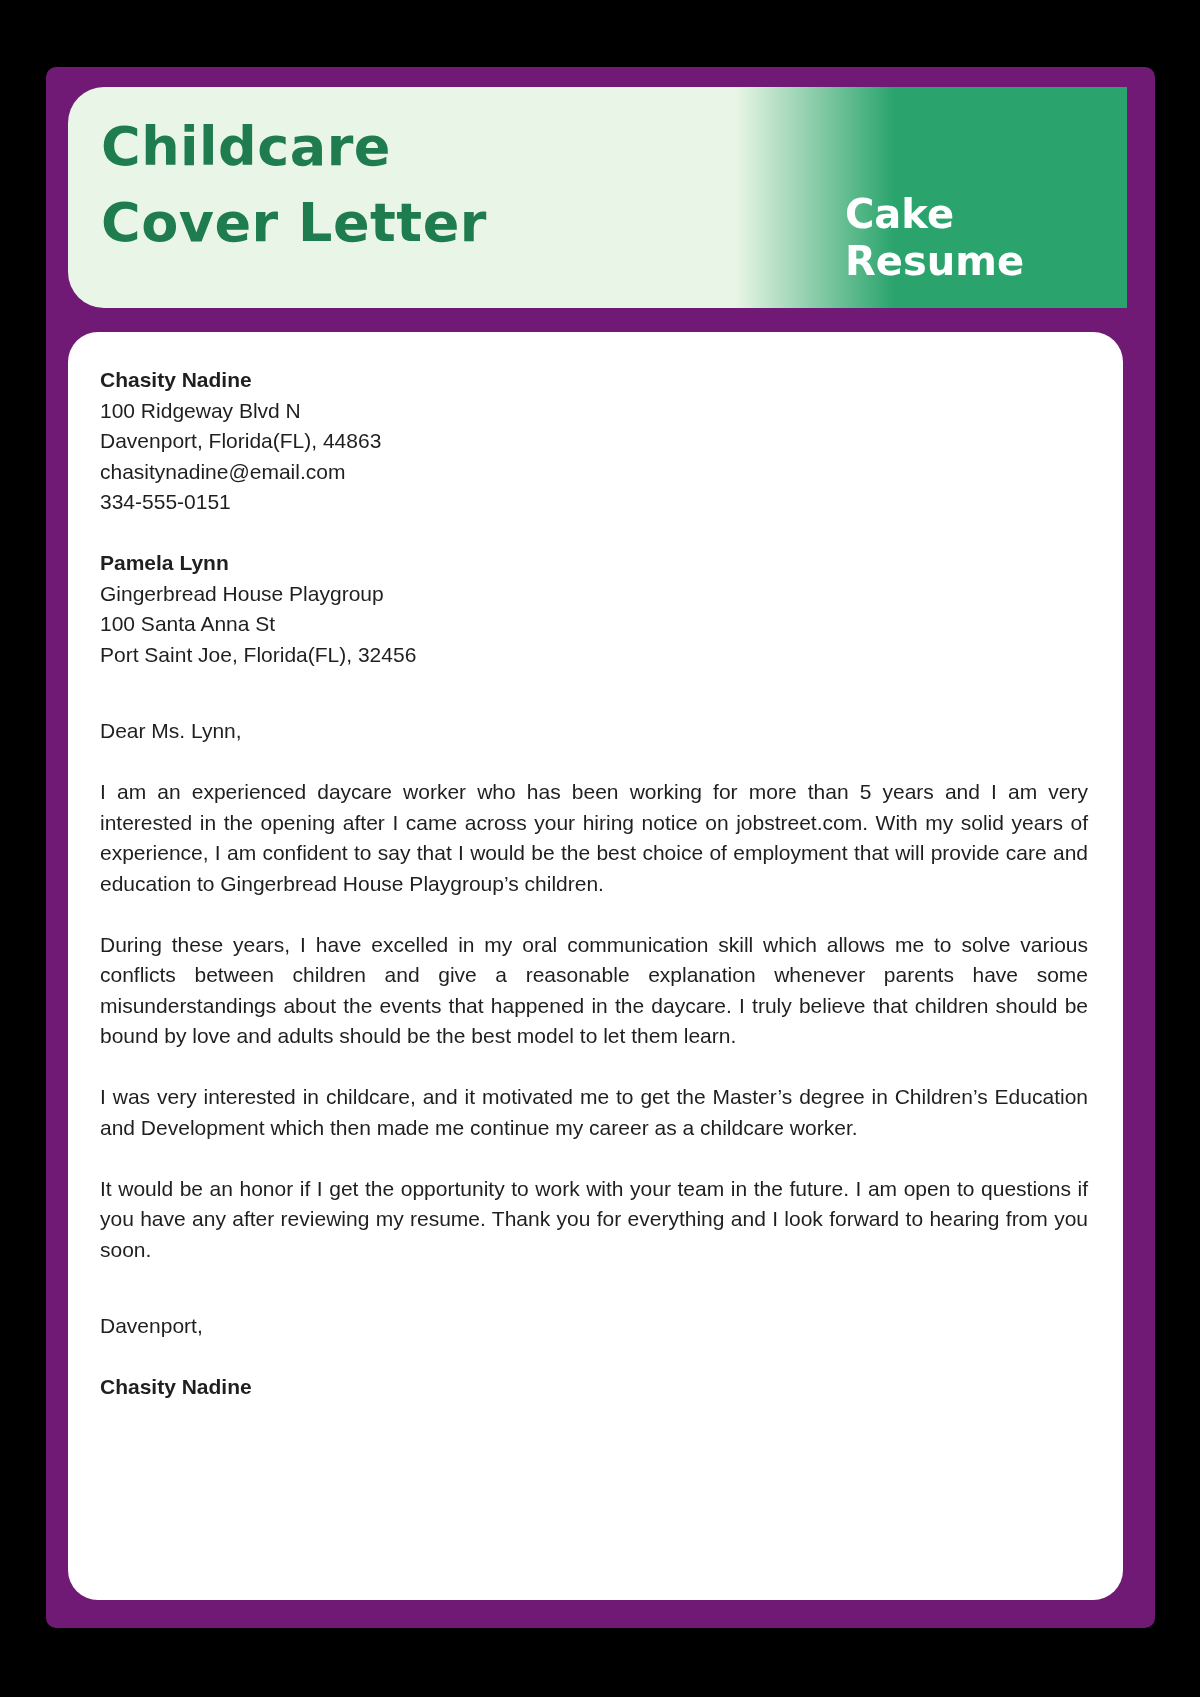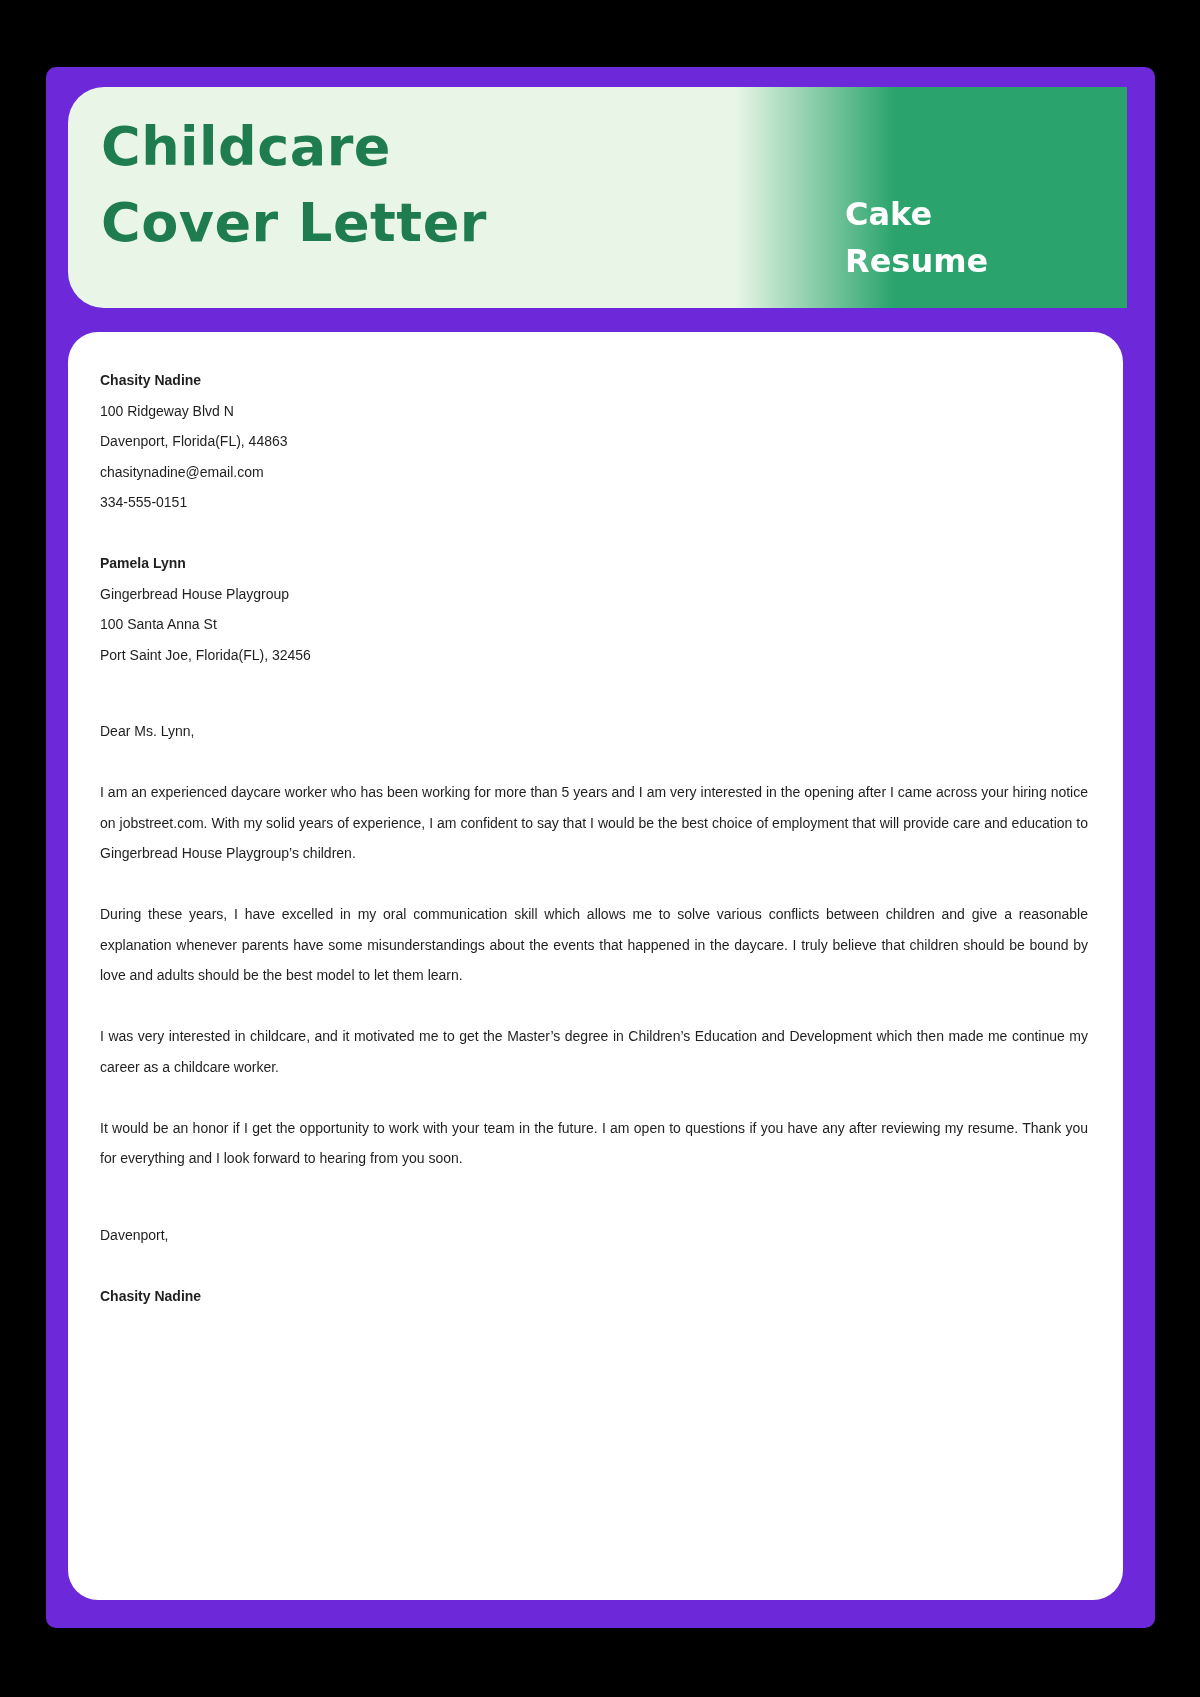--- a/index.html
+++ b/index.html
@@ -14,21 +14,21 @@
     background: #000000;
     font-family: "Liberation Sans", sans-serif;
     overflow: hidden;
   }
   .frame {
     position: absolute;
     left: 46px;
     top: 67px;
     width: 1109px;
     height: 1561px;
-    background: #6d28d9;
+    background: #701a75;
     border-radius: 10px;
   }
   .header-card {
     position: absolute;
     left: 22px;
     top: 20px;
     width: 1059px;
     height: 221px;
     border-radius: 36px 0 0 36px;
     background: linear-gradient(90deg, #e9f5e6 0%, #e9f5e6 63%, #2aa46c 78%, #2aa46c 100%);
@@ -43,35 +43,35 @@
     line-height: 76px;
     letter-spacing: 0.5px;
     color: #1f7c4e;
   }
   .brand {
     position: absolute;
     left: 777px;
     top: 104px;
     font-family: "DejaVu Sans", "Liberation Sans", sans-serif;
     font-weight: bold;
-    font-size: 32px;
+    font-size: 40px;
     line-height: 47px;
     color: #ffffff;
   }
   .letter-card {
     position: absolute;
     left: 22px;
     top: 265px;
     width: 1055px;
     height: 1268px;
     background: #ffffff;
     border-radius: 30px;
     box-sizing: border-box;
     padding: 33px 35px 0 32px;
-    font-size: 14px;
+    font-size: 21px;
     line-height: 30.5px;
     color: #1f1f1f;
   }
   .line { margin: 0; }
   .bold { font-weight: bold; }
   .gap-1 { margin-top: 30.5px; }
   .gap-2 { margin-top: 46px; }
   .para {
     margin: 30.5px 0 0 0;
     text-align: justify;

